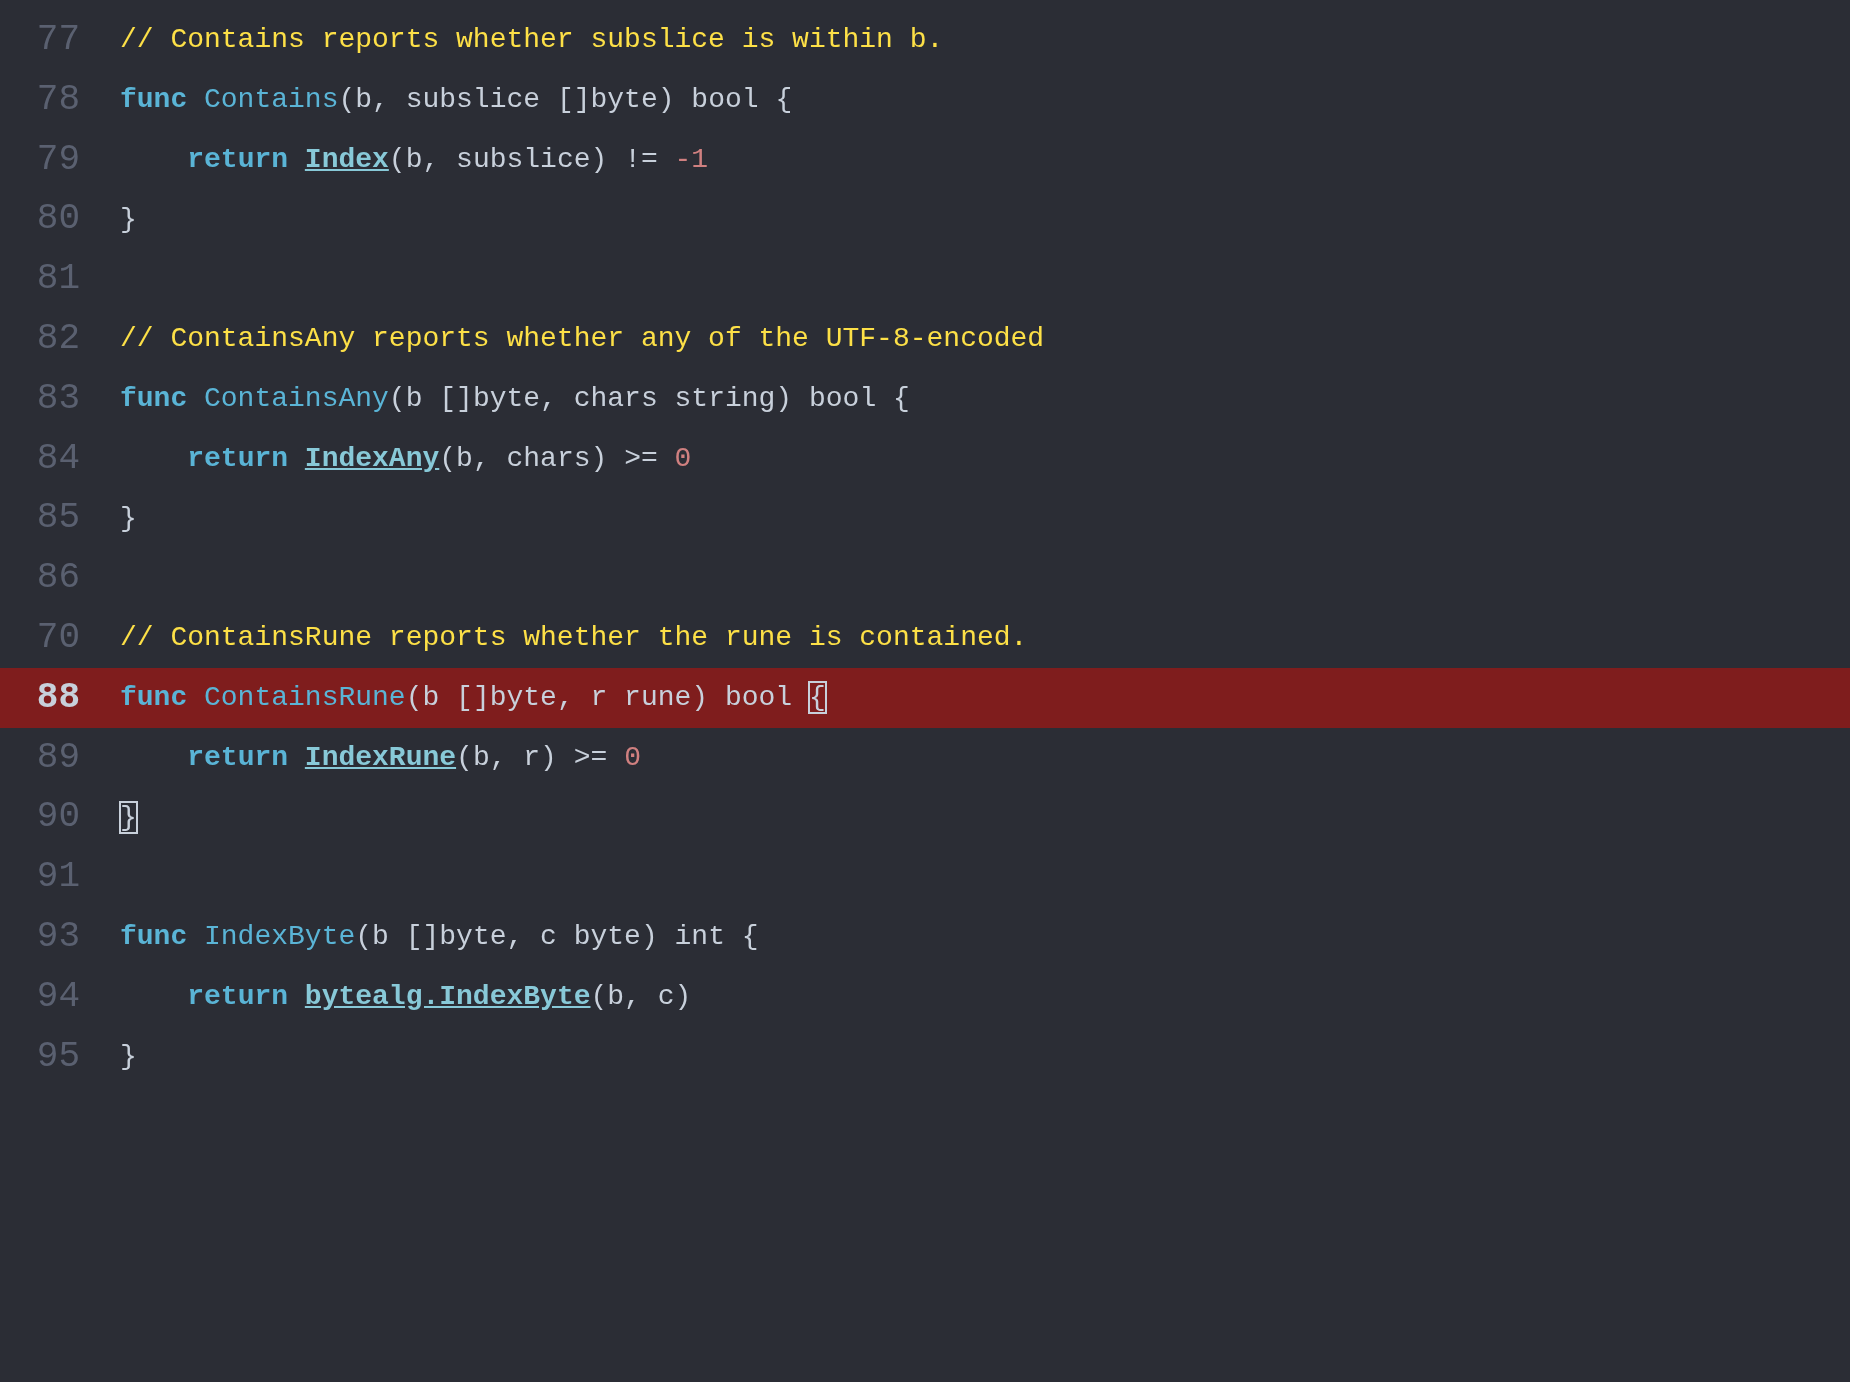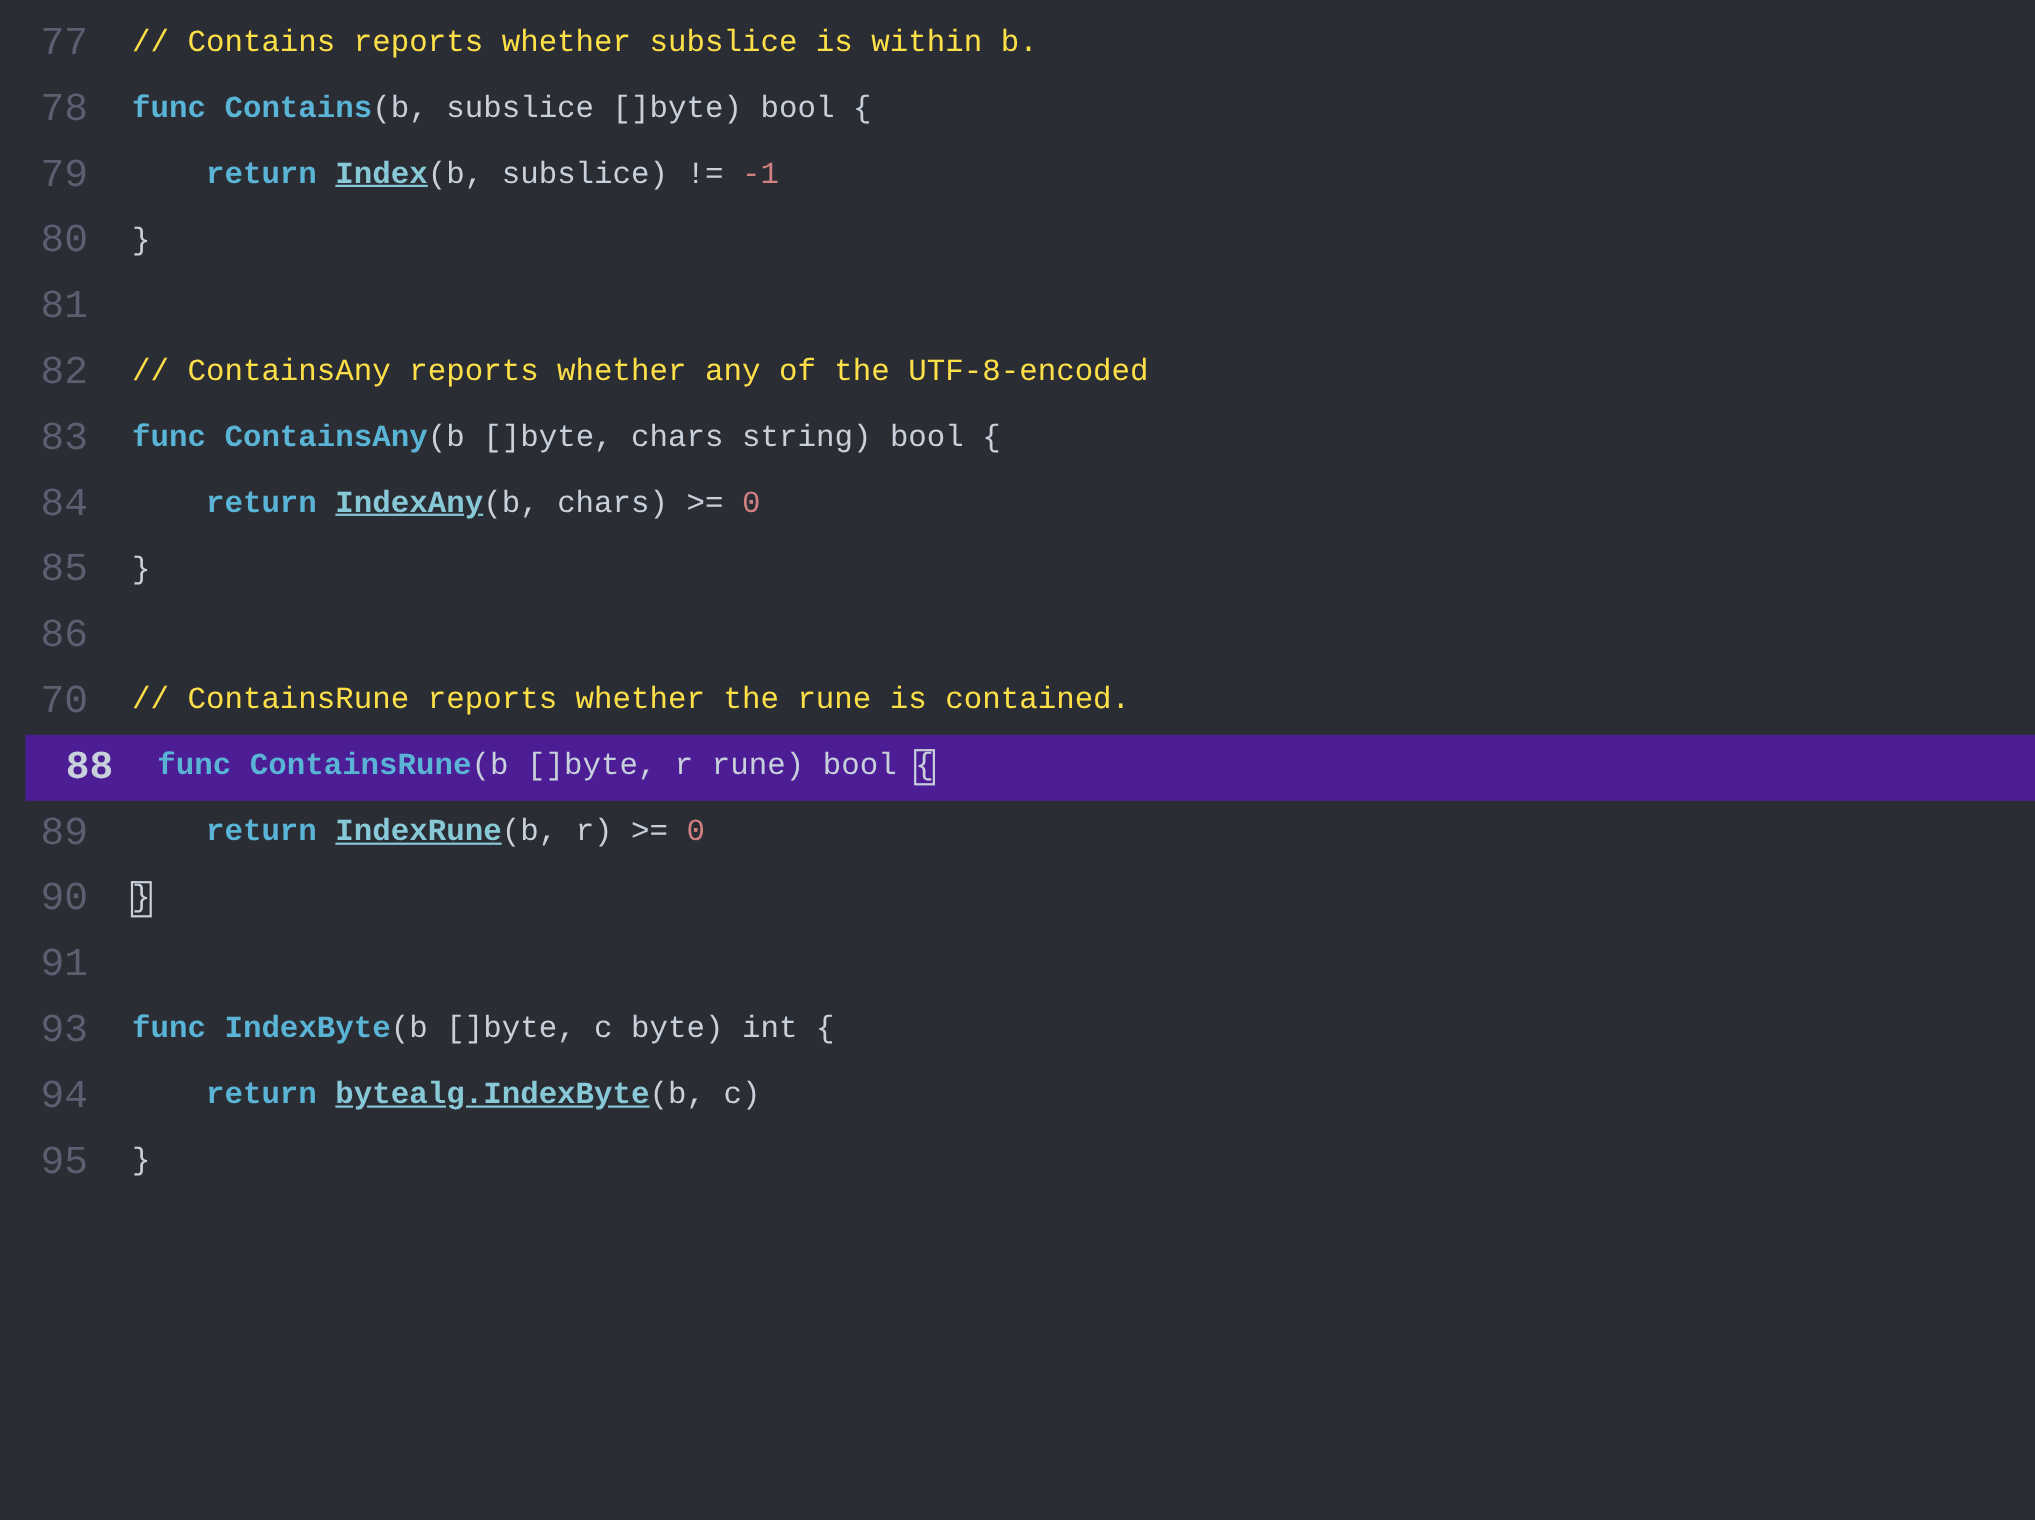--- a/index.html
+++ b/index.html
@@ -24,43 +24,42 @@
     }
 
     .code-line {
       display: flex;
       align-items: center;
       padding: 2px 0;
       min-height: 55px;
     }
 
     .code-line.highlighted {
-      background-color: #4c1d95;
-      margin-left: 23px;
+      background-color: #7f1d1d;
     }
 
     .line-number {
       color: #5a6070;
       width: 110px;
       min-width: 110px;
       text-align: right;
       padding-right: 30px;
       user-select: none;
       font-size: 36px;
     }
 
     .code-content {
       flex: 1;
       white-space: pre;
       padding-left: 10px;
     }
 
     .c-comment { color: #fde047; }
     .c-keyword { color: #5ab4d6; font-weight: bold; }
-    .c-funcname { color: #5ab4d6; font-weight: bold; }
+    .c-funcname { color: #5ab4d6; font-weight: normal; }
     .c-param { color: #c8d0db; }
     .c-type { color: #c8d0db; }
     .c-return-kw { color: #5ab4d6; font-weight: bold; margin-top: 36px; }
     .c-func-call { color: #88c9d8; font-weight: bold; text-decoration: underline; }
     .c-number { color: #d08080; }
     .c-operator { color: #c8d0db; }
     .c-brace { color: #c8d0db; }
     .c-bracket { color: #c8d0db; }
     .c-paren { color: #c8d0db; }
     .c-plain { color: #c8d0db; }

